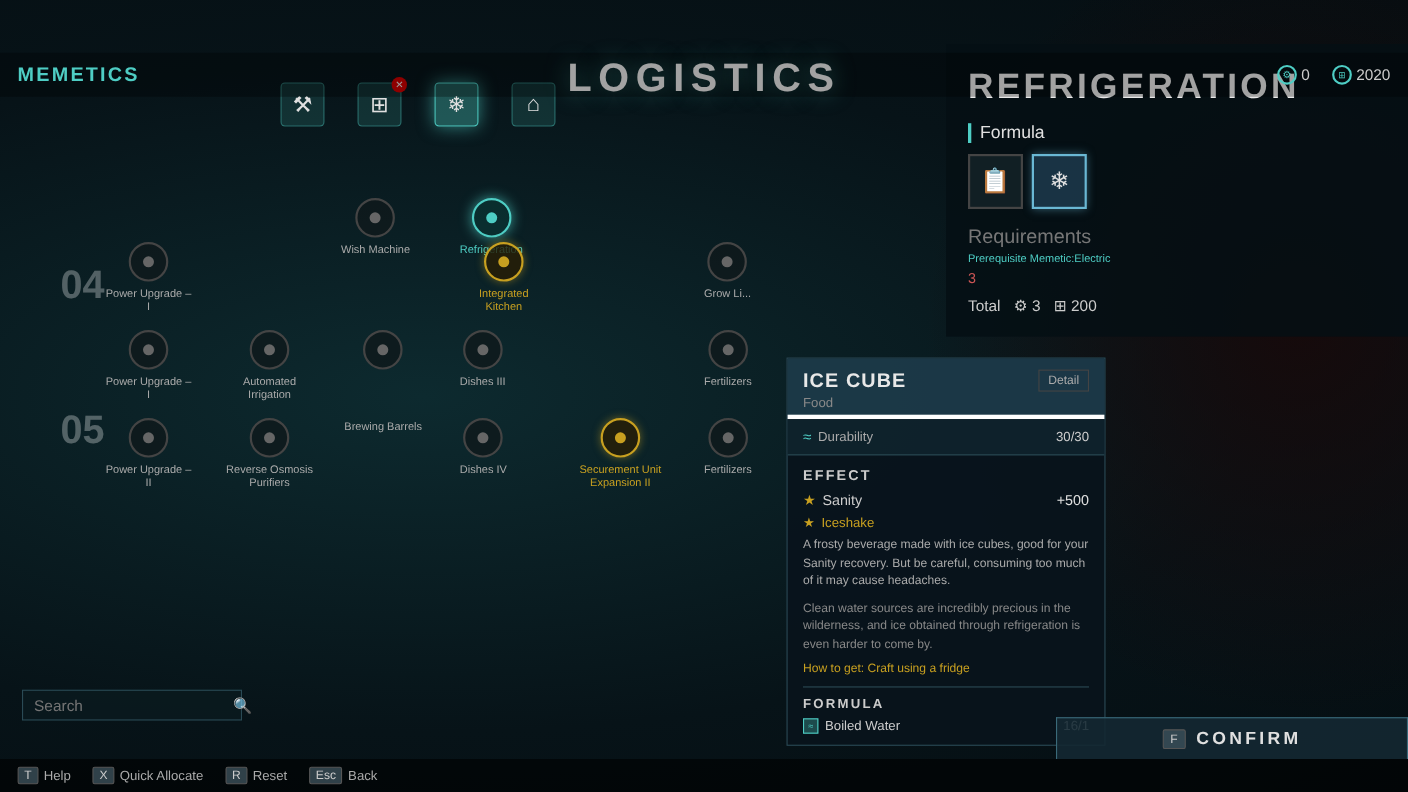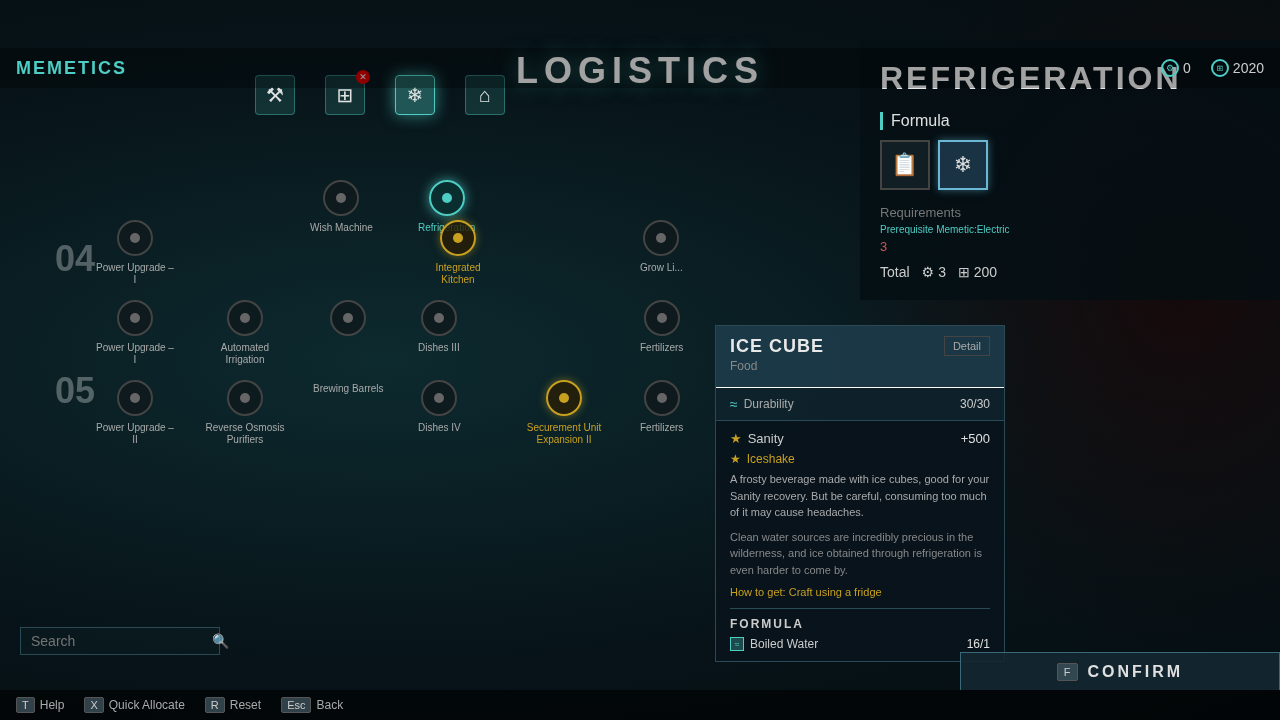--- a/index.html
+++ b/index.html
@@ -315,22 +315,22 @@
       left: 715px;
       width: 290px;
       background: rgba(8, 20, 28, 0.97);
       border: 1px solid #2a4a55;
       z-index: 20;
       padding: 0;
     }
 
     .popup-header {
       background: rgba(30, 60, 75, 0.9);
-      padding: 10px 14px 14px;
-      border-bottom: 1px solid #ffffff;
+      padding: 10px 14px 4px;
+      border-bottom: 4px solid #ffffff;
       display: flex;
       justify-content: space-between;
       align-items: flex-start;
     }
 
     .popup-name {
       font-size: 18px;
       font-weight: bold;
       color: #e8e8e8;
       letter-spacing: 1px;
@@ -571,21 +571,21 @@
     .search-icon {
       color: #666;
       font-size: 14px;
     }
 
     .right-panel-content {
       position: relative;
     }
 
     .req-section-title {
-      font-size: 13px;
+      font-size: 18px;
       color: #777;
       margin-bottom: 4px;
       margin-top: 8px;
     }
   </style>
 </head>
 <body>
 
 <div class="bg"></div>
 <div class="monster-bg"></div>
@@ -789,20 +789,21 @@
 
     <div class="durability-bar">
       <div class="durability-label">
         <span class="durability-icon">≈</span>
         <span>Durability</span>
       </div>
       <span class="durability-value">30/30</span>
     </div>
 
     <div class="popup-body">
+      <div class="effect-title">EFFECT</div>
 
       <div class="effect-row">
         <div class="effect-name">
           <span class="effect-star">★</span>
           <span>Sanity</span>
         </div>
         <span class="effect-value">+500</span>
       </div>
 
       <div class="iceshake-title">

